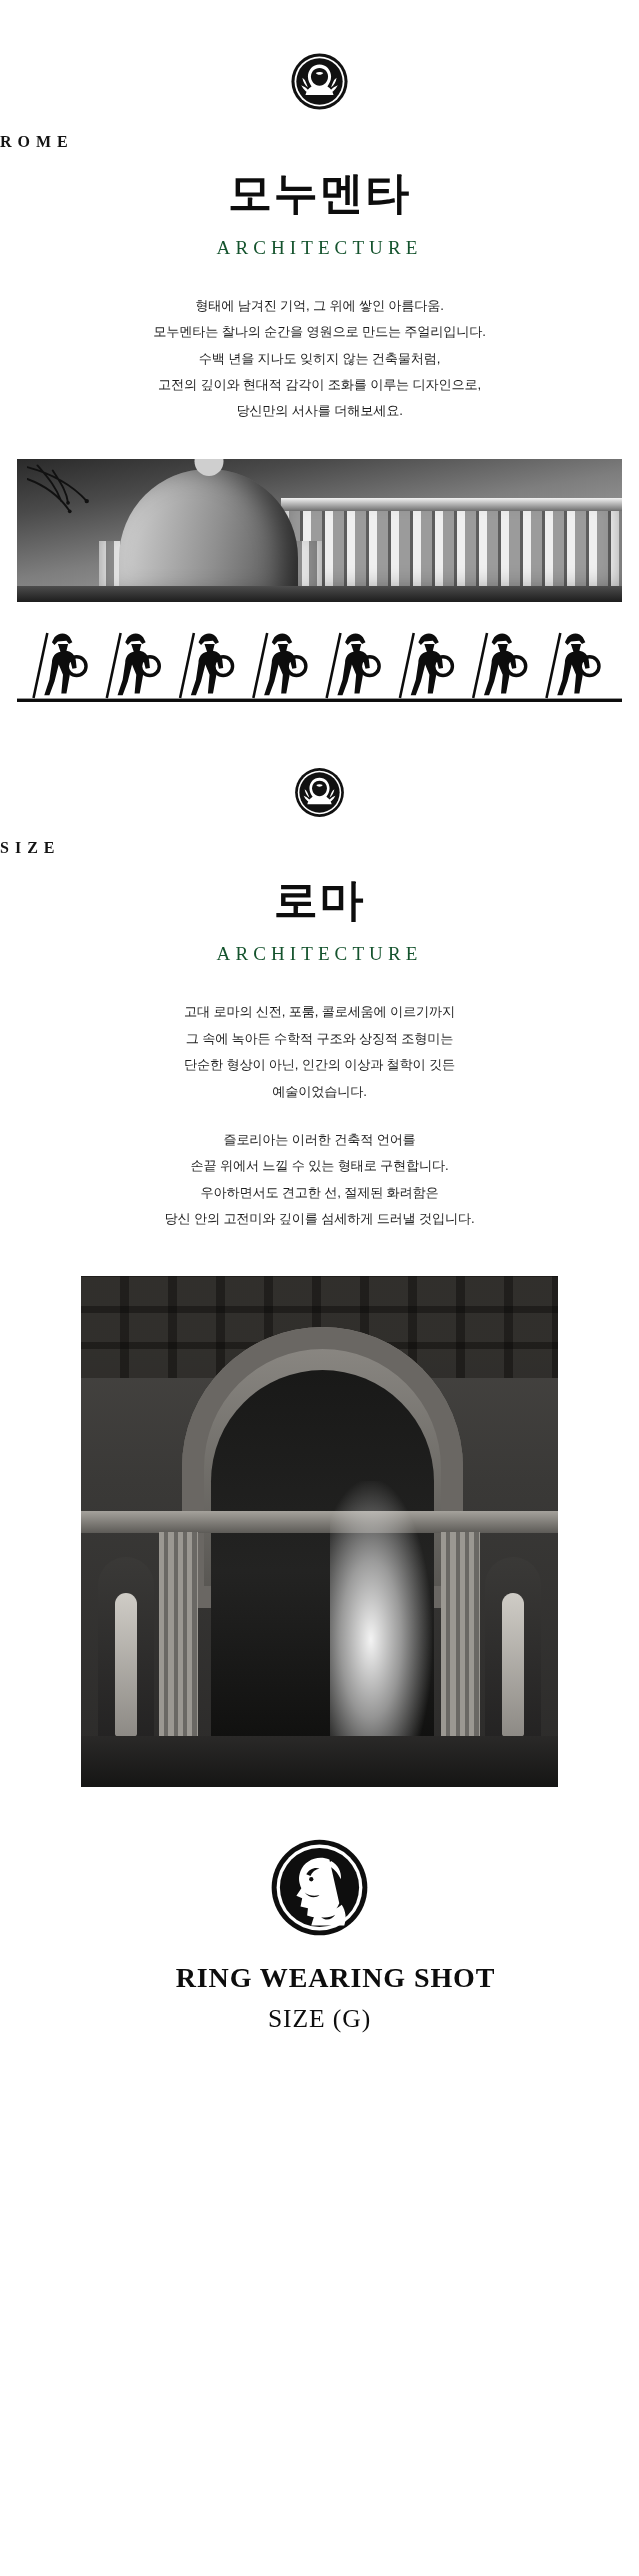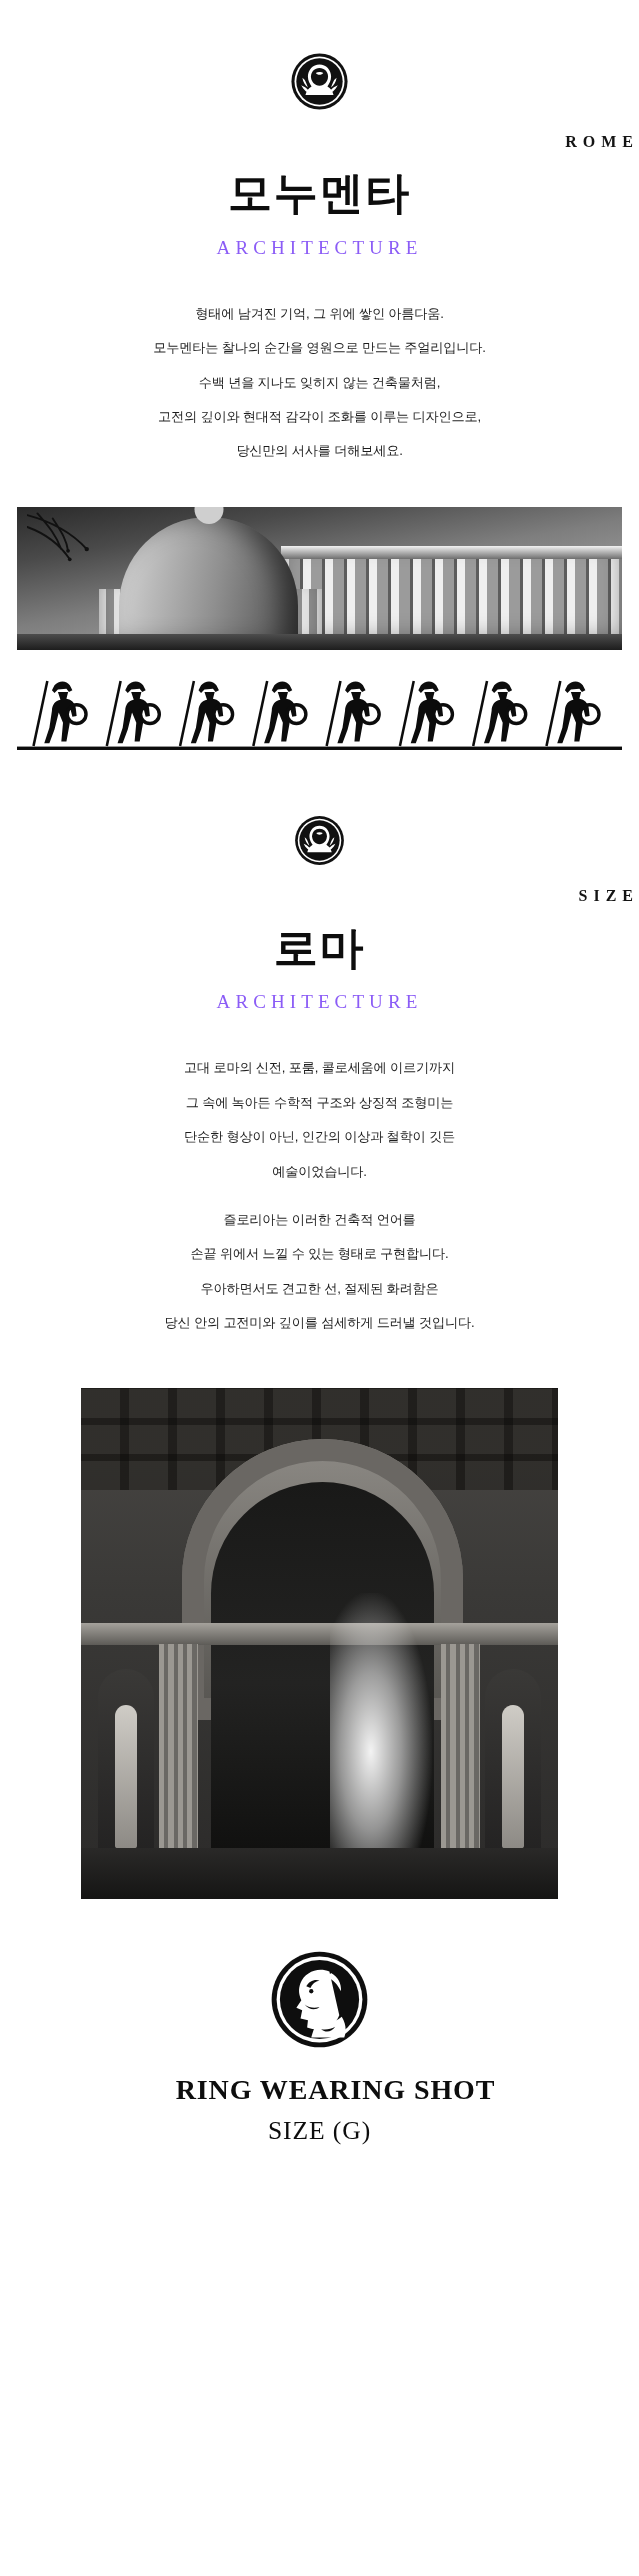--- a/index.html
+++ b/index.html
@@ -21,48 +21,48 @@
     justify-content: center;
     align-items: center;
   }
 
   .brand-eyebrow {
     font-family: "Liberation Serif", serif;
     letter-spacing: 6px;
     font-size: 16px;
     font-weight: 700;
     color: #141414;
-    text-align: right;
+    text-align: left;
   }
 
   .brand-title {
     font-family: "Liberation Sans", sans-serif;
     font-size: 44px;
     font-weight: 700;
     letter-spacing: 1.7px;
     color: #0d0d0d;
     text-align: center;
   }
 
   .brand-sub {
     font-family: "Liberation Serif", serif;
     font-size: 19px;
     letter-spacing: 5.1px;
-    color: #8b5cf6;
+    color: #14532d;
     text-align: center;
   }
 
   .body-copy {
     text-align: center;
     font-size: 13.2px;
     line-height: 2.0;
     color: #1d1d1d;
     letter-spacing: -0.2px;
   }
-  .body-copy p { margin: 8px; }
+  .body-copy p { margin: 0; }
   .body-copy .para + .para { margin-top: 22px; }
 
   
   .photo-dome {
     position: relative;
     width: 605px;
     height: 143px;
     margin: 0 auto;
     overflow: hidden;
     background: #6f6f6f;

